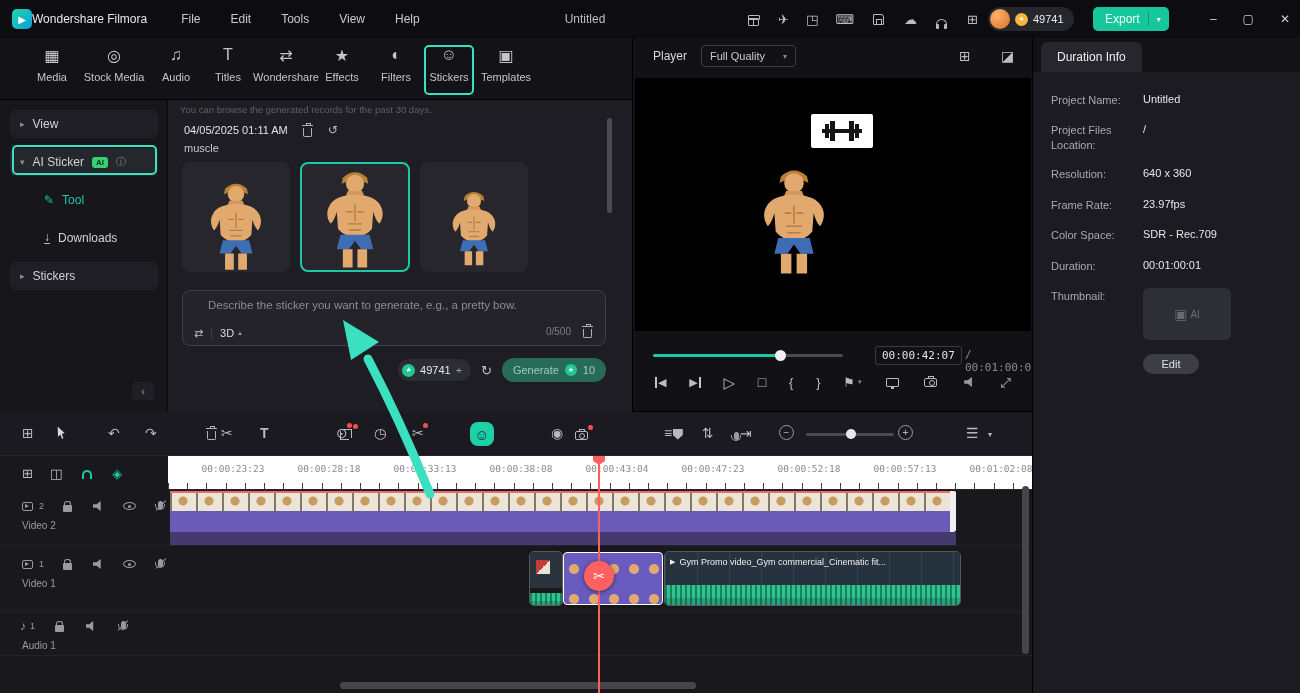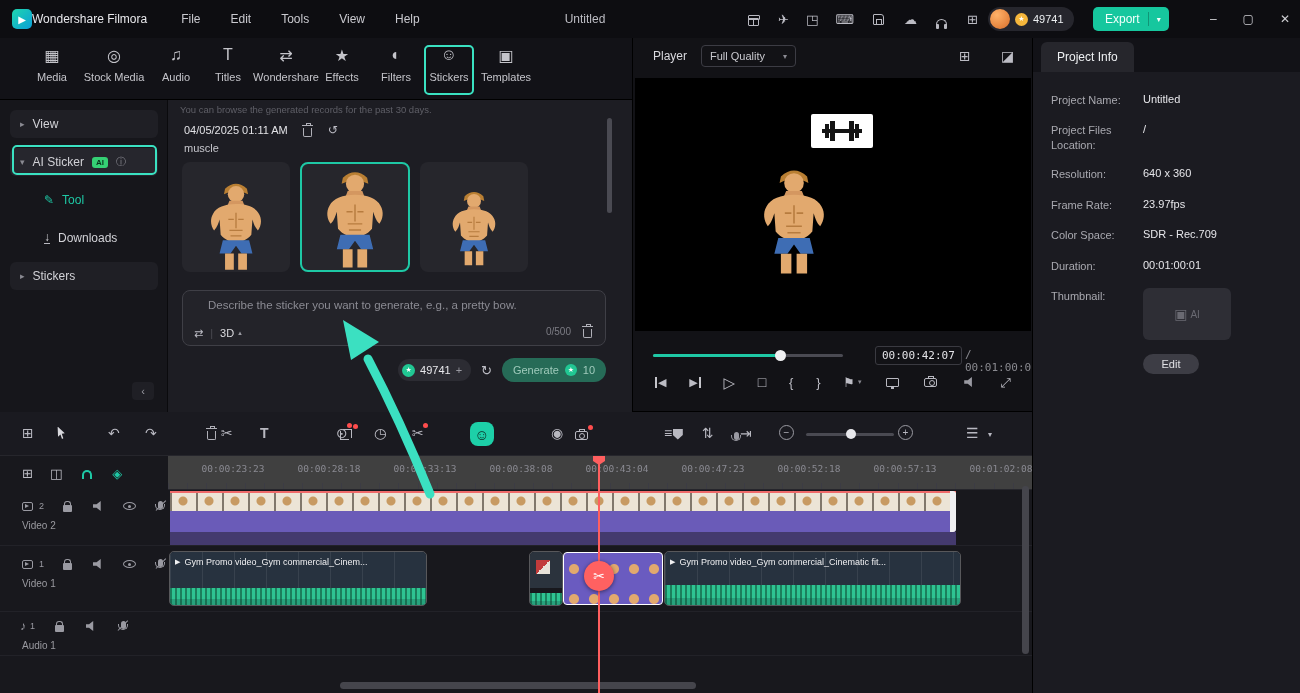--- a/index.html
+++ b/index.html
@@ -74,21 +74,21 @@
   
   #timeline{position:absolute;left:0;top:412px;width:1032px;height:281px;background:#18181d}
   .tl-toolbar{position:absolute;left:0;top:0;width:1032px;height:44px;background:#1a1a20;border-bottom:1px solid #26262c}
   .tl-ic{position:absolute;top:13px;font-size:14px;color:#b8b8c0}
   .reddot{position:absolute;top:-2px;right:-4px;width:5px;height:5px;border-radius:50%;background:#ff4d4d}
   .sticker-active{position:absolute;left:470px;top:10px;width:24px;height:24px;border-radius:8px;background:#1dd0a8;color:#0c2b23;font-size:15px;display:flex;align-items:center;justify-content:center}
   .zoom-circ{width:15px;height:15px;border:1.2px solid #9a9aa2;border-radius:50%;display:flex;align-items:center;justify-content:center;font-size:10px;color:#b8b8c0}
   .zoom-track{position:absolute;left:806px;top:21px;width:88px;height:3px;background:#4a4a52;border-radius:2px}
   .zoom-handle{position:absolute;left:40px;top:-4px;width:10px;height:10px;border-radius:50%;background:#e8e8ec}
   .trk-ctrl{position:absolute;left:0;top:44px;width:168px;height:34px;display:flex;align-items:center;gap:17px;padding-left:22px;font-size:13px;color:#b8b8c0}
-  .ruler{position:absolute;left:168px;top:44px;width:864px;height:34px;background:#404040;border-bottom:1px solid #26262c}
+  .ruler{position:absolute;left:168px;top:44px;width:864px;height:34px;background:#ffffff;border-bottom:1px solid #26262c}
   .ruler::after{content:"";position:absolute;left:0;bottom:0;width:100%;height:6px;
     background:repeating-linear-gradient(90deg,#3c3c44 0 1px,transparent 1px 19.2px)}
   .rtime{position:absolute;top:7px;width:80px;text-align:center;font-size:9.5px;color:#8a8a92;font-family:"DejaVu Sans Mono",monospace}
   .trackhead{position:absolute;left:0;width:168px}
   .th-icons{display:flex;align-items:center;gap:16px;padding-left:20px;height:20px}
   .th-num{font-size:9px;color:#9a9aa2;margin-left:-12px}
   .th-label{padding-left:22px;font-size:10px;color:#9a9aa0;margin-top:4px}
   .trackrow{position:absolute;left:0;width:1032px;border-bottom:1px solid #222228}
   .filmstrip{position:absolute;left:170px;top:1px;width:786px;height:20px;border-top:2px solid #ef6a6a;
     background:
@@ -416,21 +416,21 @@
         </span>
       <span class="icw">
           <span class="i-speaker"></span>
         </span>
       <span class="ic">⤢</span>
     </div>
   </div>
 
   <div id="rightpanel">
     <div class="rp-tabs">
-      <div class="rp-tab">Project Info</div>
+      <div class="rp-tab">Duration Info</div>
     </div>
     <div class="pi-row" style="top:55px">
         <span class="pi-lab">Project Name:</span>
         <span class="pi-val">Untitled</span>
       </div>
     <div class="pi-row" style="top:85px">
         <span class="pi-lab">Project Files Location:</span>
         <span class="pi-val">/</span>
       </div>
     <div class="pi-row" style="top:129px">
@@ -568,28 +568,20 @@
           <span class="icw">
               <span class="i-eye"></span>
             </span>
           <span class="icw">
               <span class="i-mic"></span>
               <span class="slashline"></span>
             </span>
         </div>
         <div class="th-label">Video 1</div>
       </div>
-      <div class="vclip" style="left:170px;width:256px">
-        <div class="thumbs"></div>
-        <div class="cliplab">
-            <span style="font-size:7px">▶</span>
-            <span>Gym Promo video_Gym commercial_Cinem...</span>
-          </div>
-        <div class="wave"></div>
-      </div>
       <div class="vclip" style="left:530px;width:32px">
         <div class="thumbs" style="background:#2b333d"></div>
         <div style="position:absolute;left:6px;top:8px;width:14px;height:14px;background:linear-gradient(135deg,#c23b3b 50%,#e8e2d8 50%)"></div>
         <div class="wave" style="height:12px"></div>
       </div>
       <div class="selclip"></div>
       <div class="vclip" style="left:665px;width:295px">
         <div class="thumbs"></div>
         <div class="cliplab">
             <span style="font-size:7px">▶</span>

